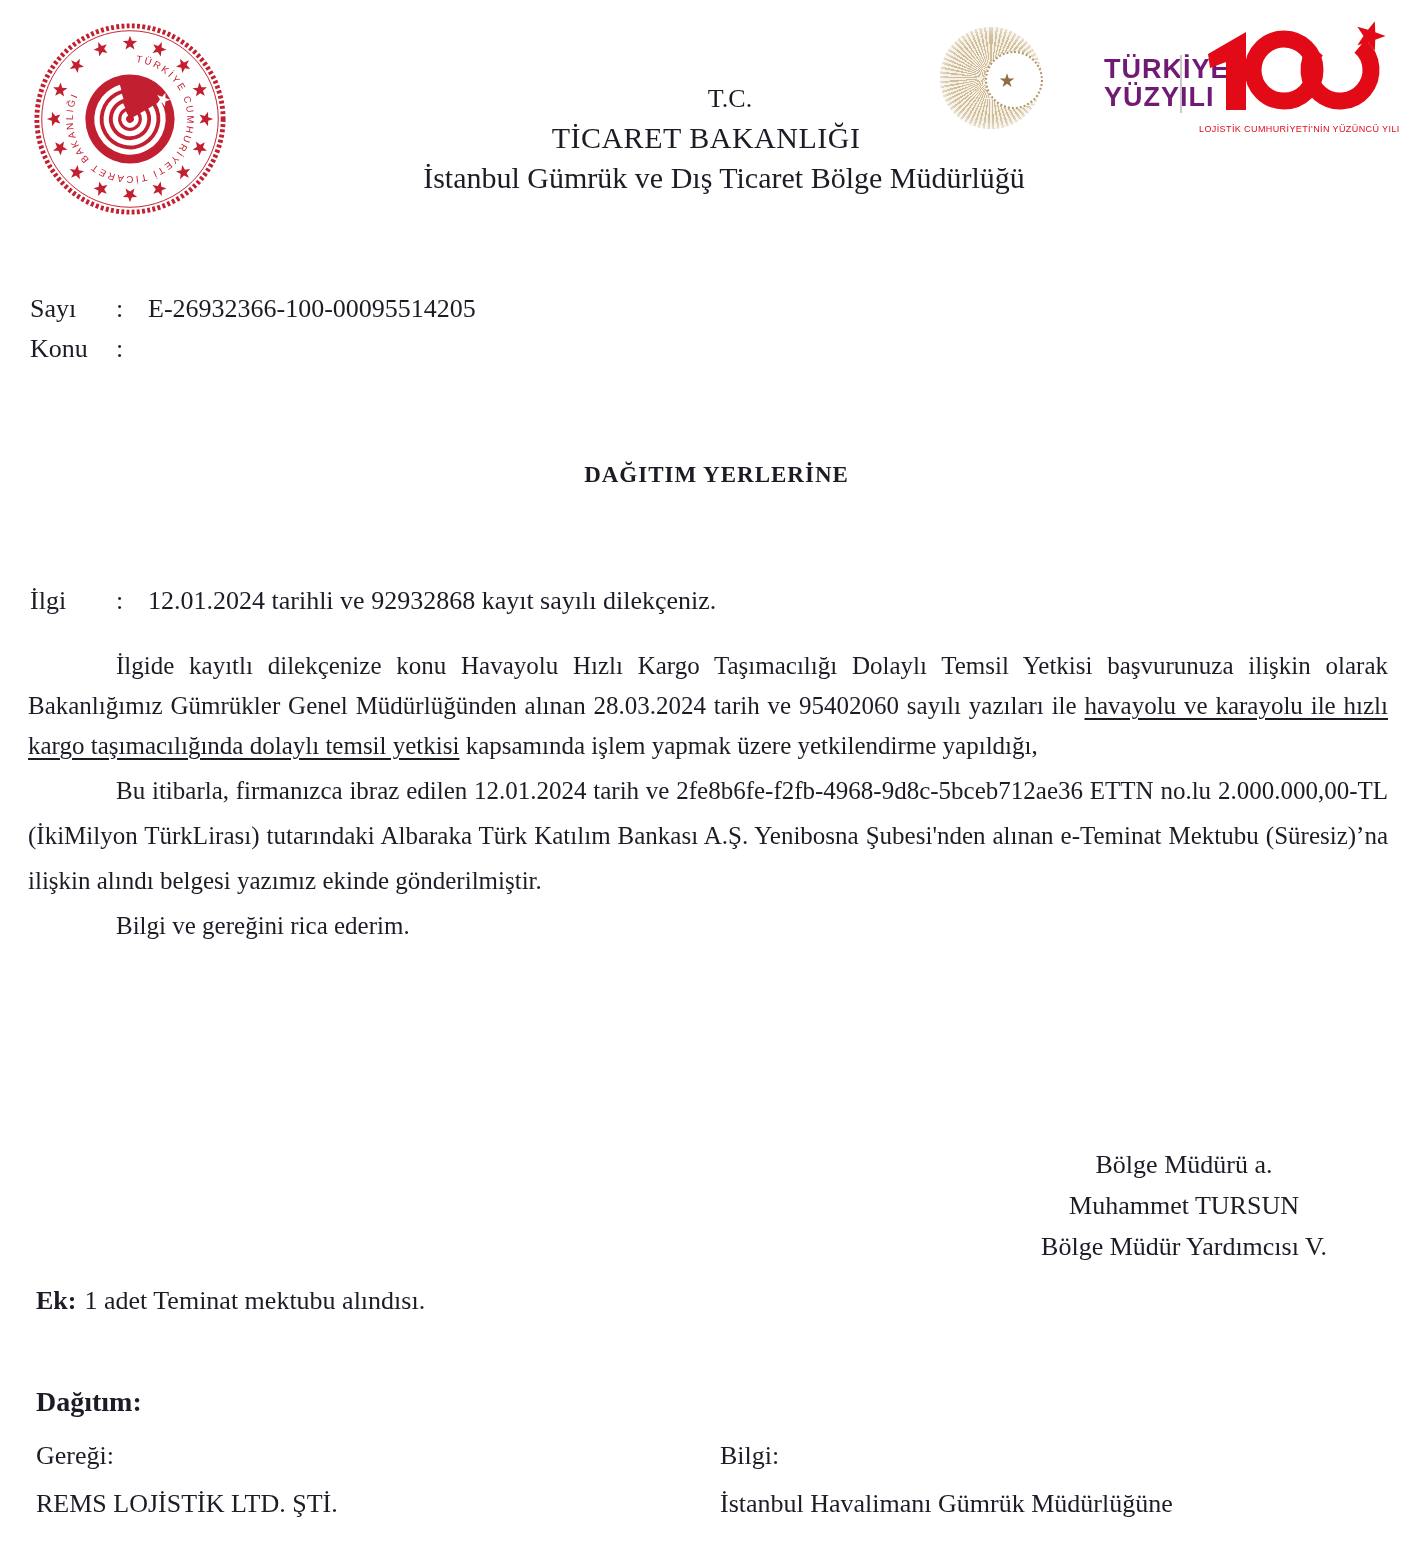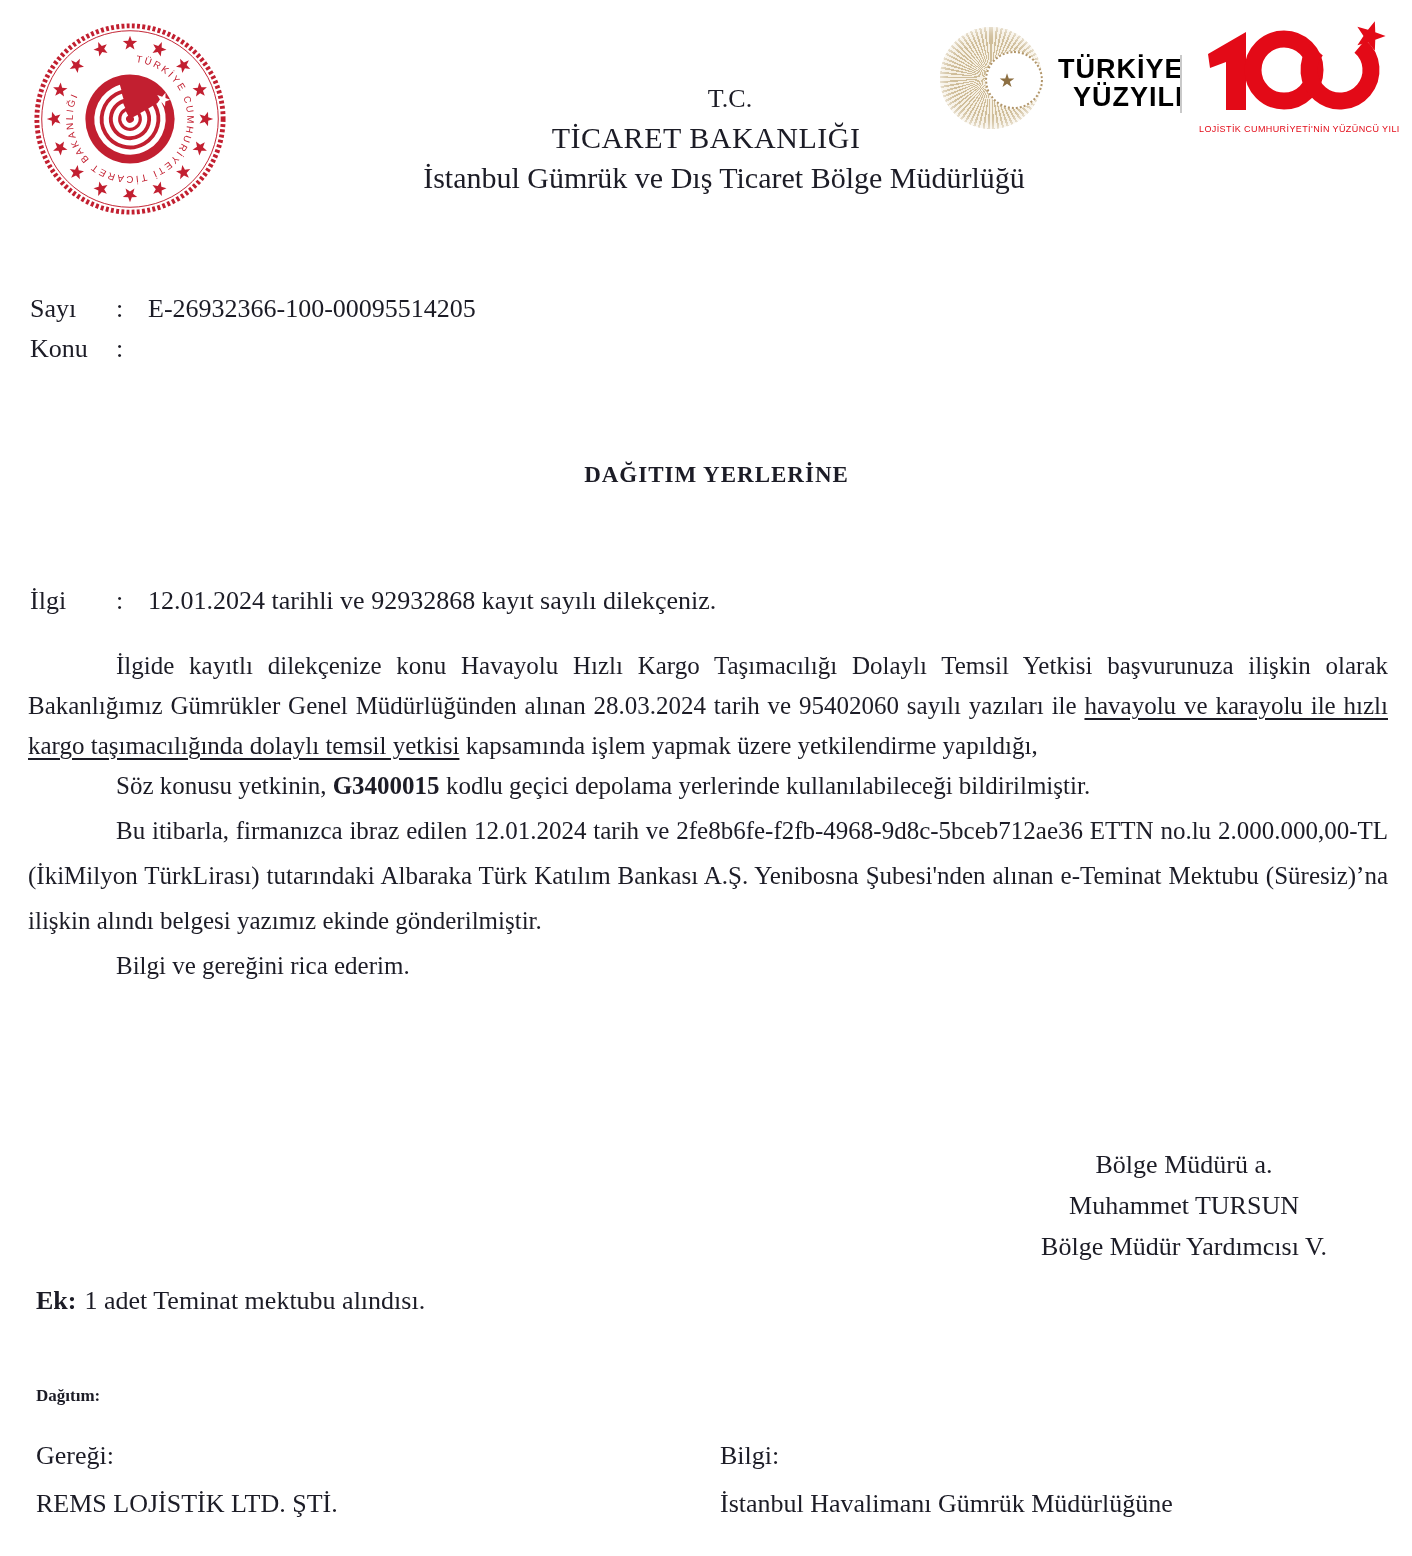--- a/index.html
+++ b/index.html
@@ -23,22 +23,22 @@
     background:repeating-conic-gradient(#cfbd99 0deg 2.5deg, #f6f0e4 2.5deg 5.5deg);
     box-shadow:inset 0 0 14px #fff;
   }
   .ty-moon {
     left:985px; top:51px; width:58px; height:58px; border-radius:50%;
     background:#ffffff; border:2px dotted #b2966a;
     display:flex; align-items:center; justify-content:center;
   }
   .ty-moon-star { color:#8d6f42; font-size:19px; line-height:1; margin-right:14px; }
   .ty-text {
-    left:1058px; top:55px; font-family:"Liberation Sans", sans-serif;
-    font-weight:bold; color:#000000; font-size:27px; line-height:28px; letter-spacing:1px;text-align:right;
+    left:1104px; top:55px; font-family:"Liberation Sans", sans-serif;
+    font-weight:bold; color:#701a75; font-size:27px; line-height:28px; letter-spacing:1px;
   }
   .hdr-divider { left:1180px; top:55px; width:2px; height:58px; background:#c9c9c9; }
   .centennial { left:1197px; top:20px; width:192px; height:100px; }
   .centennial-caption {
     left:1199px; top:124px; width:188px; text-align:center;
     font-family:"Liberation Sans", sans-serif; font-size:9px; letter-spacing:0.4px;
     color:#e30a17; white-space:nowrap;
   }
 
   
@@ -58,21 +58,21 @@
   .b-span { font-weight:bold; }
   .closing { line-height:45px; text-indent:88px; text-align:left; }
 
   
   .signature { right:18px; top:1144px; width:420px; text-align:center; font-size:26px; line-height:41px; }
 
   
   .ek { left:36px; top:1286px; font-size:26px; }
   .ek-label { font-weight:bold;text-align:center; }
   .ek-value { margin-left:8px; }
-  .dist-heading { left:36px; top:1386px; font-size:17px; font-weight:bold; }
+  .dist-heading { left:36px; top:1386px; font-size:28px; font-weight:bold; }
   .dist-col-left { left:36px; top:1432px; font-size:26px; line-height:48px; }
   .dist-col-right { left:720px; top:1432px; font-size:26px; line-height:48px; }
 </style>
 </head>
 <body>
 
 <div class="page">
 
   <svg class="abs seal" viewBox="0 0 200 200">
     <defs>
@@ -153,21 +153,20 @@
   <div class="abs heading">DAĞITIM YERLERİNE</div>
 
   <div class="abs ilgi">
     <span class="meta-lab">İlgi</span>
     <span class="meta-sep">:</span>
     <span>12.01.2024 tarihli ve 92932868 kayıt sayılı dilekçeniz.</span>
   </div>
 
   <div class="abs body-block">
     <p class="para"><span>İlgide kayıtlı dilekçenize konu Havayolu Hızlı Kargo Taşımacılığı Dolaylı Temsil Yetkisi başvurunuza ilişkin olarak Bakanlığımız Gümrükler Genel Müdürlüğünden alınan 28.03.2024 tarih ve 95402060 sayılı yazıları ile </span><span class="u-span">havayolu ve karayolu ile hızlı kargo taşımacılığında dolaylı temsil yetkisi</span><span> kapsamında işlem yapmak üzere yetkilendirme yapıldığı,</span></p>
-    <p class="para"><span>Söz konusu yetkinin, </span><span class="b-span">G3400015</span><span> kodlu geçici depolama yerlerinde kullanılabileceği bildirilmiştir.</span></p>
     <p class="para-wide p3">Bu itibarla, firmanızca ibraz edilen 12.01.2024 tarih ve 2fe8b6fe-f2fb-4968-9d8c-5bceb712ae36 ETTN no.lu 2.000.000,00-TL (İkiMilyon TürkLirası) tutarındaki Albaraka Türk Katılım Bankası A.Ş. Yenibosna Şubesi'nden alınan e-Teminat Mektubu (Süresiz)’na ilişkin alındı belgesi yazımız ekinde gönderilmiştir.</p>
     <p class="closing">Bilgi ve gereğini rica ederim.</p>
   </div>
 
   <div class="abs signature">
     <div>Bölge Müdürü a.</div>
     <div>Muhammet TURSUN</div>
     <div>Bölge Müdür Yardımcısı V.</div>
   </div>
 

